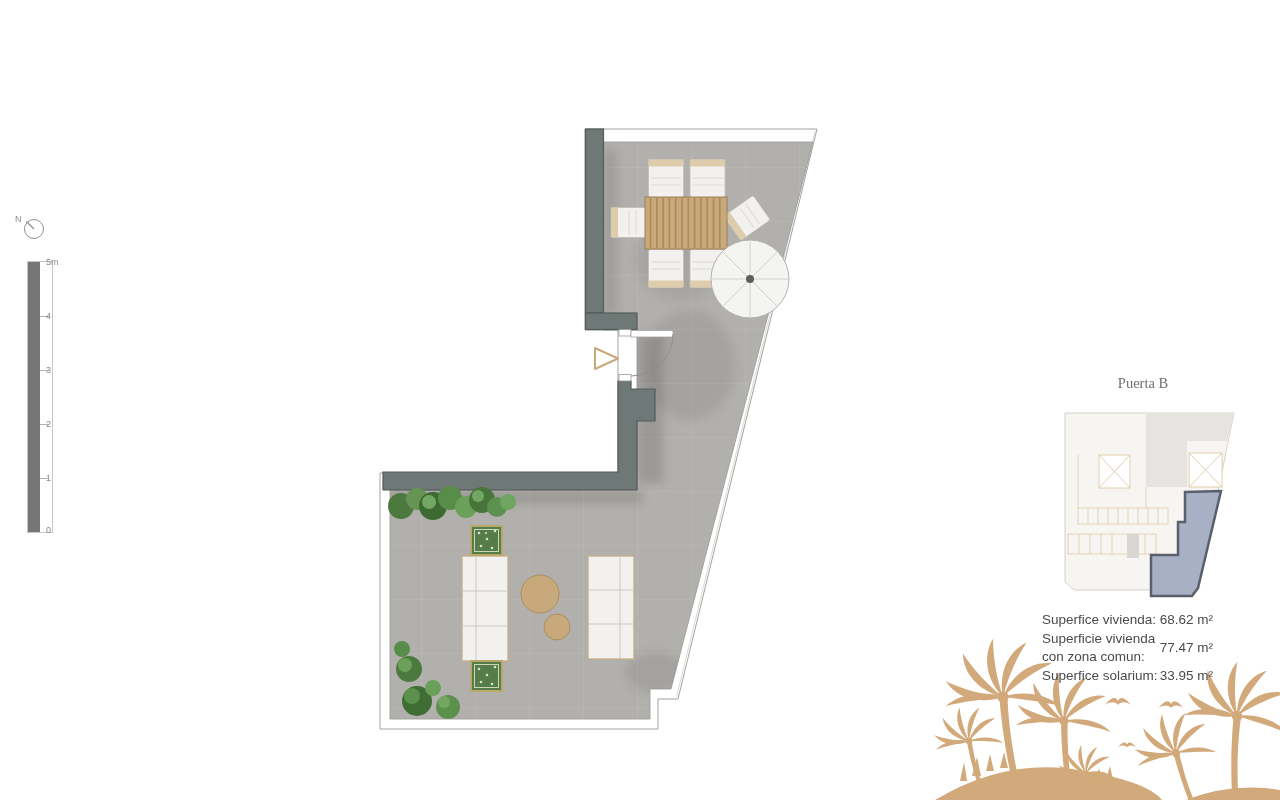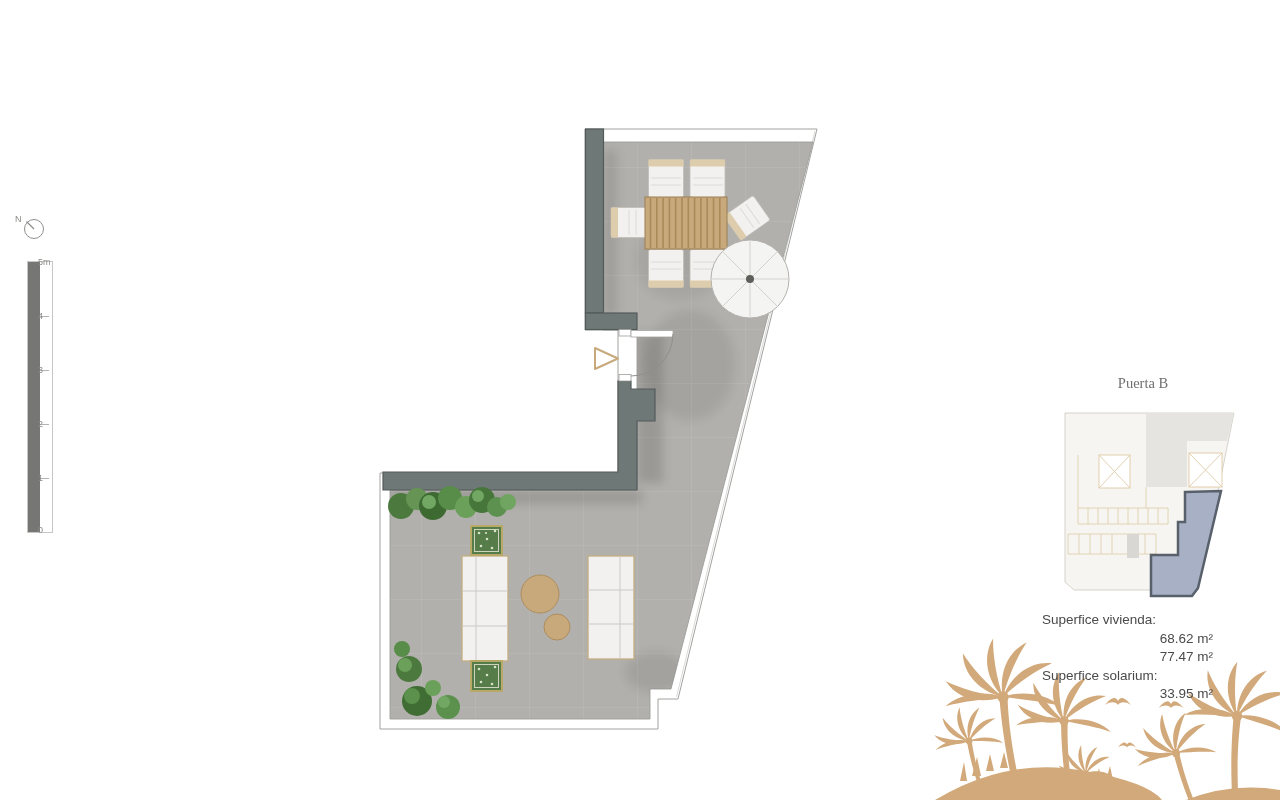--- a/index.html
+++ b/index.html
@@ -18,29 +18,29 @@
   .sofa-frame{fill:#f2f1ef;stroke:#c3ae83;stroke-width:1.3;}
   .wood{fill:var(--wood,#c8a97c);}
   .gold{fill:var(--gold,#d2a97a);}
   .shadow{fill:#000;}
   
   .title{position:absolute;left:1030px;top:352px;width:226px;text-align:center;
          font-size:18.5px;font-weight:bold;letter-spacing:.6px;color:var(--title,#3e3e3e);}
   .subtitle{position:absolute;left:1030px;top:375px;width:226px;text-align:center;
          font-size:14.5px;color:var(--subtitle,#6f6f6f);font-family:Liberation Serif, serif;}
   .surfaces{position:absolute;left:1042px;top:611px;width:171px;font-size:13.5px;line-height:18.5px;}
-  .surf-row{display:flex;align-items:flex-start;flex-direction:column;}
+  .surf-row{display:flex;align-items:center;}
   .surf-label{width:150px;}
   .surf-value{margin-left:auto;white-space:nowrap;}
   
   .scalebar{position:absolute;left:27px;top:261px;width:24px;height:270px;
             border:1px solid #c6c6c4;background:#fff;}
   .scalebar .bar{position:absolute;left:0;top:0;width:12px;height:270px;background:#767674;}
   .scalebar .tick{position:absolute;left:12px;width:9px;border-top:1px solid #b2b2b0;}
-  .scalebar .lbl{position:absolute;left:10px;font-size:9px;color:var(--scale,#8b8b89);white-space:nowrap;}
+  .scalebar .lbl{position:absolute;left:18px;font-size:9px;color:var(--scale,#8b8b89);white-space:nowrap;}
 </style>
 </head>
 <body>
 
 <div id="page">
 
 <svg width="1280" height="800" viewBox="0 0 1280 800">
   <defs>
     <pattern id="tiles" width="54" height="54" patternUnits="userSpaceOnUse" x="43" y="5">
       <rect width="54" height="54" fill="var(--floor,#b2b0ac)"></rect>
@@ -272,20 +272,21 @@
 </div>
 
 <div class="subtitle">Puerta B</div>
 
 <div class="surfaces">
   <div class="surf-row">
     <div class="surf-label">Superfice vivienda:</div>
     <div class="surf-value">68.62 m²</div>
   </div>
   <div class="surf-row">
+    <div class="surf-label">Superficie vivienda con zona comun:</div>
     <div class="surf-value">77.47 m²</div>
   </div>
   <div class="surf-row">
     <div class="surf-label">Superfice solarium:</div>
     <div class="surf-value">33.95 m²</div>
   </div>
 </div>
 
 </div>
 

